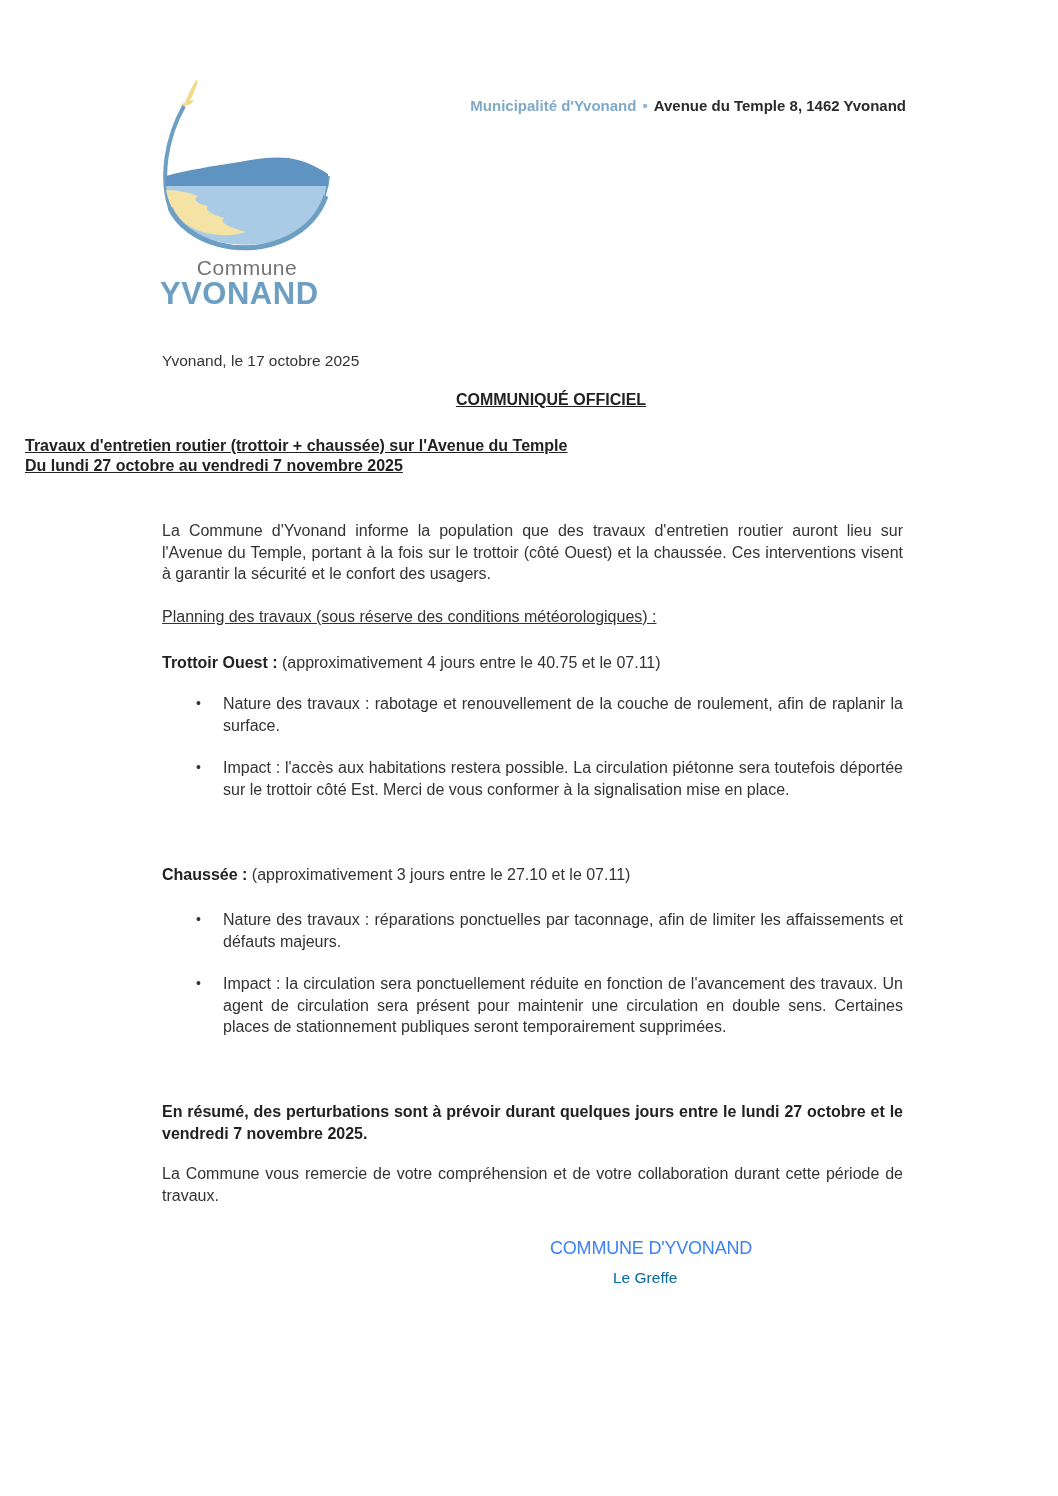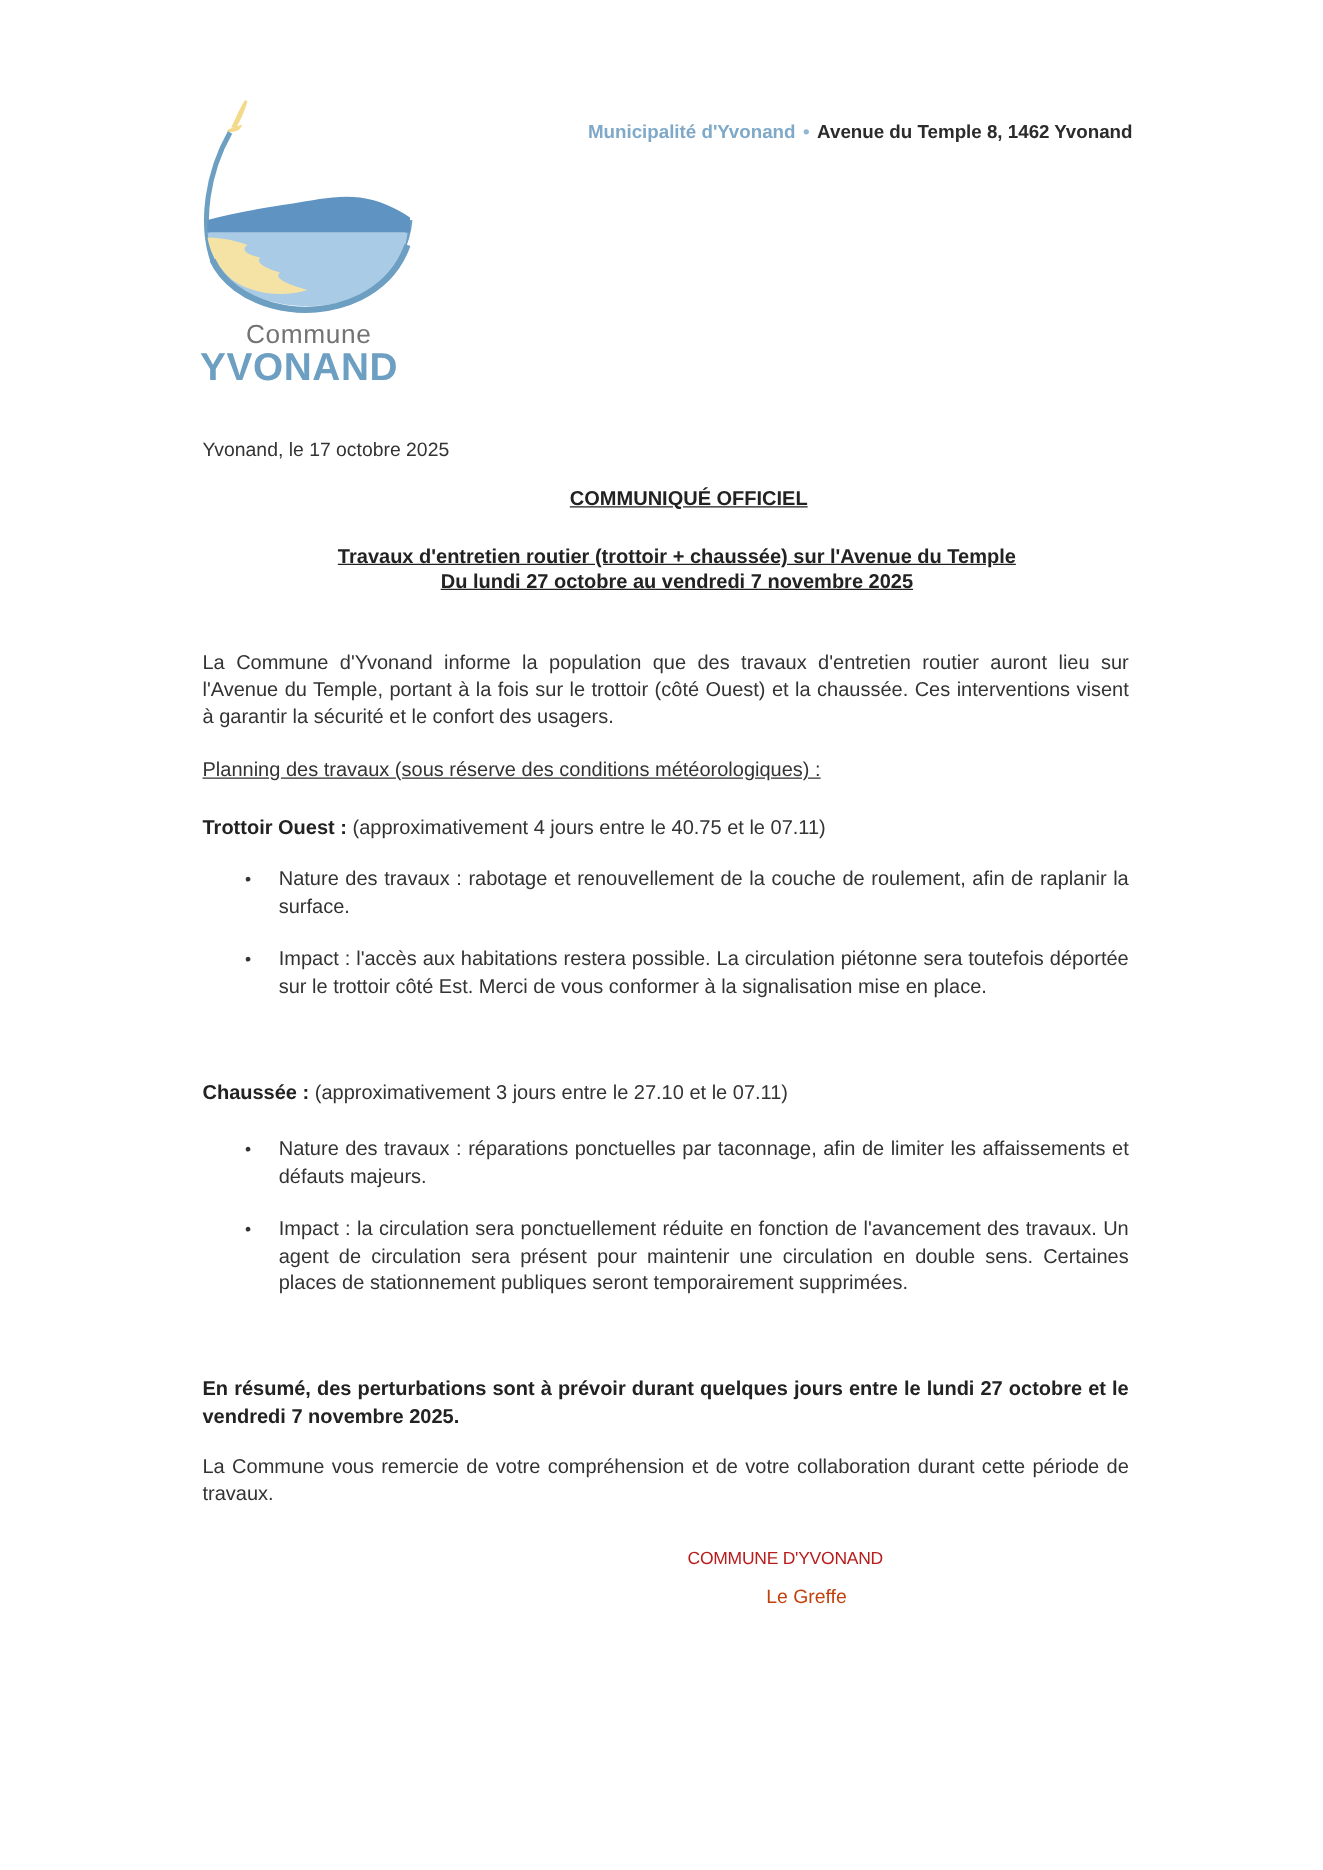--- a/index.html
+++ b/index.html
@@ -14,21 +14,21 @@
 
     .header-info { position: absolute; right: 152px; top: 93px; text-align: right;
       font-size: 15px; line-height: 25px; font-weight: bold; color: #2b2b2b; }
     .header-info .muni { color: #7fa9c8; }
     .header-info .dot { color: #8fb6d3; margin: 0 6px; }
 
     .date { position: absolute; left: 162px; top: 352px; font-size: 15.5px; color: #333; }
 
     .title { position: absolute; left: 12px; width: 1058px; top: 391px; text-align: center;
       font-size: 16px; font-weight: bold; text-decoration: underline; color: #222; padding-left: 20px; box-sizing: border-box; }
-    .subtitle { position: absolute; left: 0; width: 1058px; top: 436px; text-align: center;
+    .subtitle { position: absolute; left: 0; width: 1058px; top: 436px; text-align: left;
       font-size: 16px; font-weight: bold; text-decoration: underline; color: #222; line-height: 20px; padding-left: 25px; box-sizing: border-box; }
 
     .body { position: absolute; left: 162px; width: 741px; font-size: 16px; line-height: 21.5px; color: #333; }
     .justify { text-align: justify; }
     .intro { top: 520px; }
     .planning { top: 606px; text-decoration: underline; }
     .section-head { font-size: 16px; }
     .section-head b { font-weight: bold; color: #222; }
     .trottoir-head { top: 652px; }
     .chaussee-head { top: 864px; }
@@ -36,22 +36,22 @@
     .bullets { position: absolute; left: 162px; width: 741px; margin: 0; padding: 0; list-style: none; }
     .bullets li { position: relative; padding-left: 61px; font-size: 16px; line-height: 21.5px;
       text-align: justify; color: #333; margin-bottom: 21px; }
     .bullets li .bullet { position: absolute; left: 34px; top: 0; font-size: 14px; }
     .bullets-trottoir { top: 693px; }
     .bullets-chaussee { top: 909px; }
 
     .summary { top: 1101px; font-weight: bold; color: #222; }
     .thanks { top: 1163px; }
 
-    .sign-org { position: absolute; left: 550px; top: 1238px; font-size: 14px; color: #b91c1c; font-weight: normal; letter-spacing: -0.2px; }
-    .sign-role { position: absolute; left: 613px; top: 1269px; font-size: 15.5px; color: #c2410c; }
+    .sign-org { position: absolute; left: 550px; top: 1238px; font-size: 18px; color: #3b82f6; font-weight: normal; letter-spacing: -0.2px; }
+    .sign-role { position: absolute; left: 613px; top: 1269px; font-size: 15.5px; color: #0369a1; }
   </style>
 </head>
 <body>
 
 <div class="logo">
   <svg width="175" height="180" viewBox="0 0 175 180">
 
     <path d="M38 2 C33 10 30 18 27 24 L31 24 C35 17 38 10 40 3 Z" fill="#f3d98a"></path>
     <path d="M24 26 C28 24 33 22 36 22 L33 26 C30 27 27 28 24 28 Z" fill="#f3d98a"></path>
 

